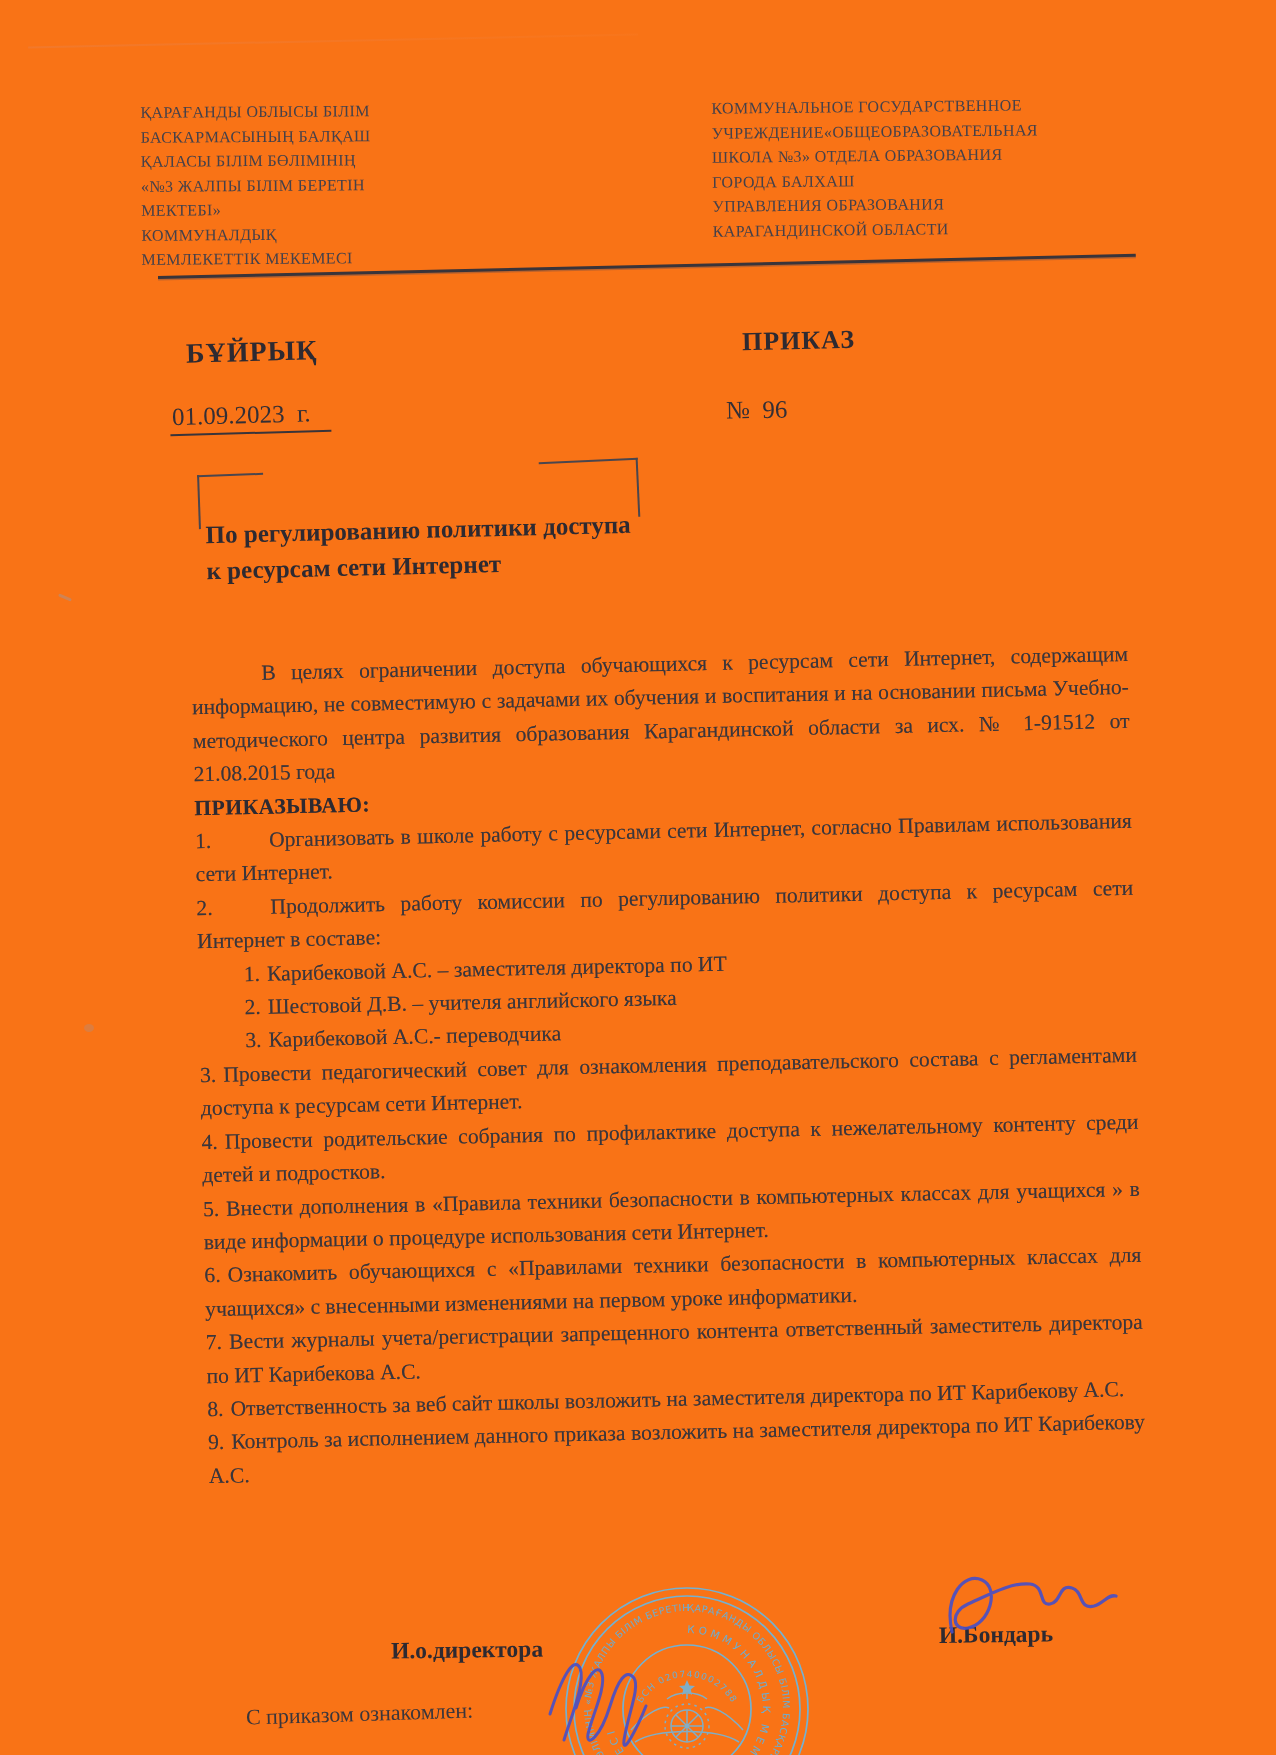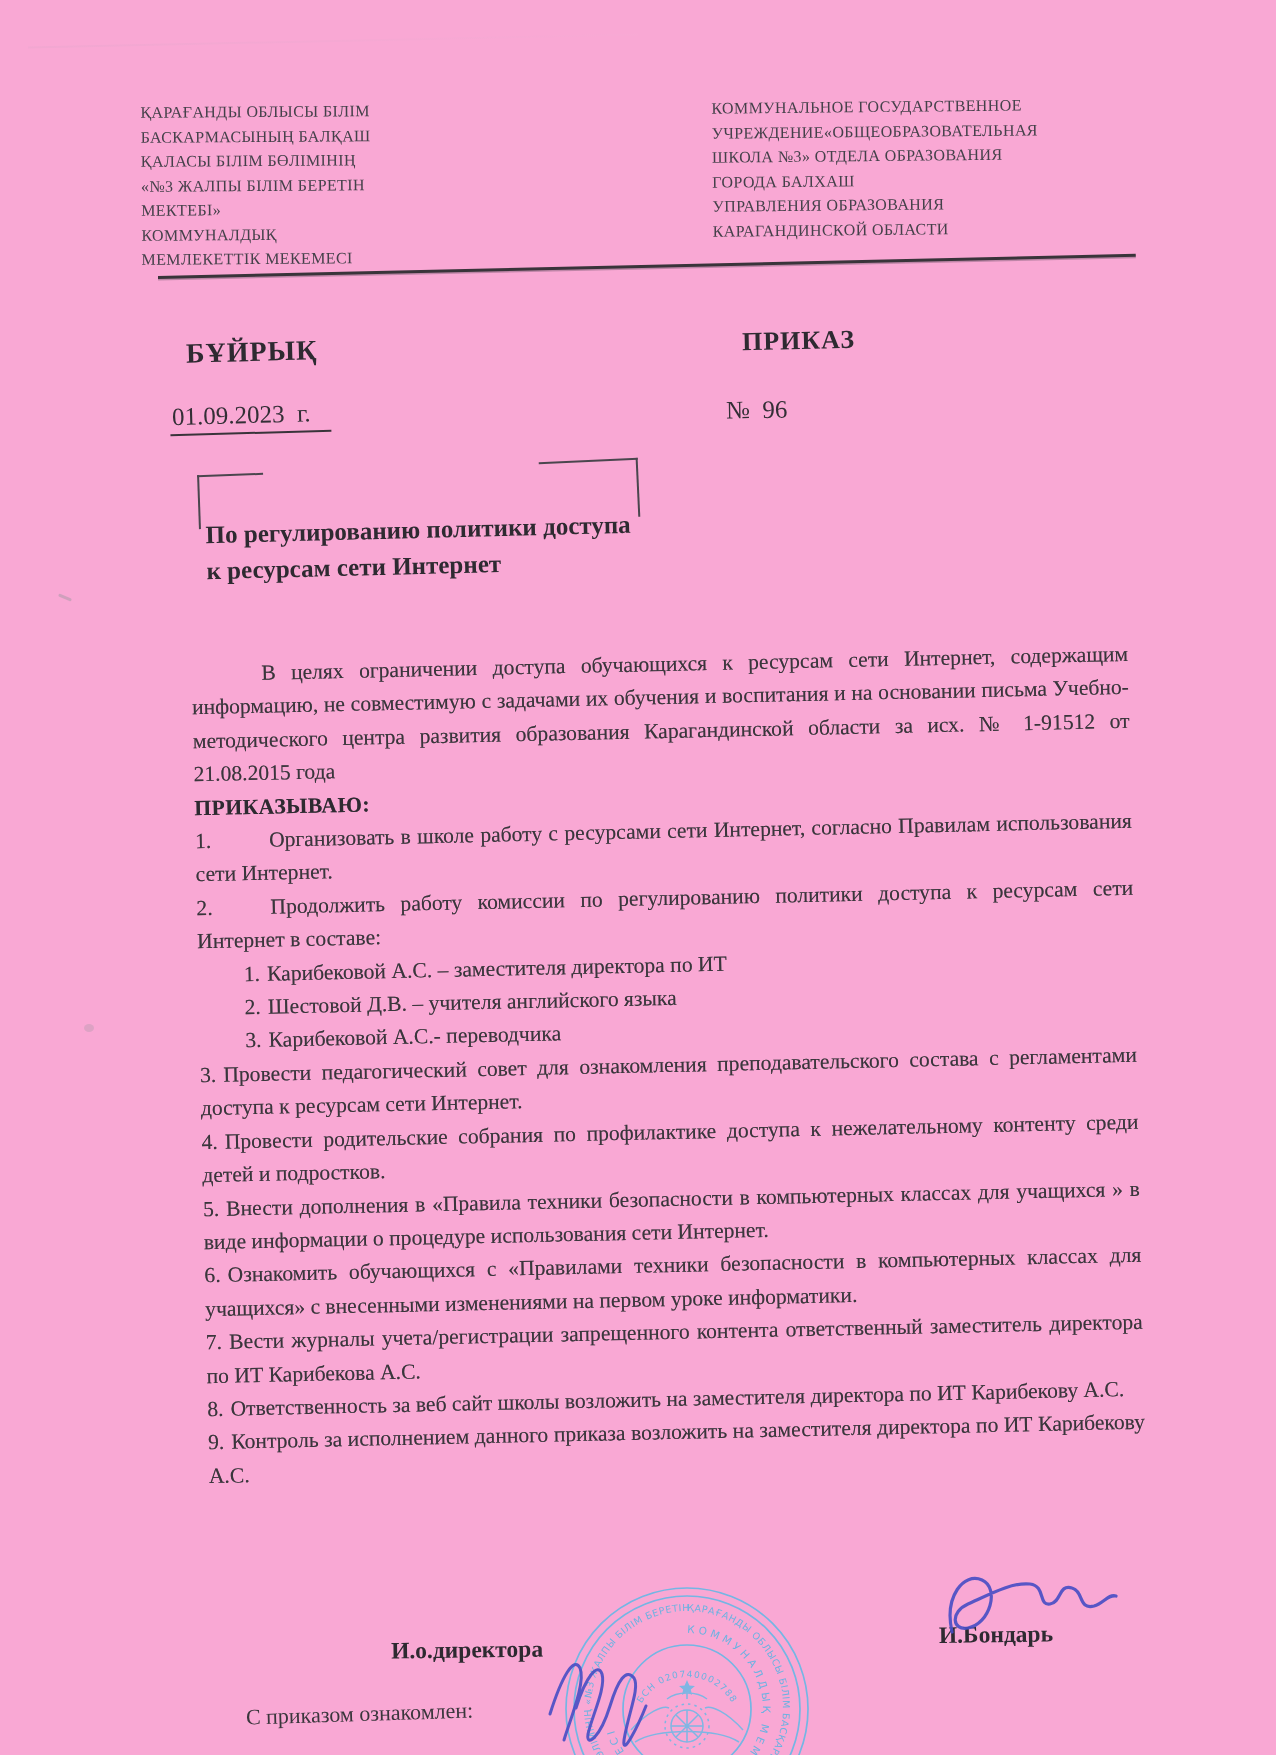--- a/index.html
+++ b/index.html
@@ -1,18 +1,18 @@
 <!DOCTYPE html>
 <html><head>
 <meta charset="utf-8">
 <style>
   html,body{margin:0;padding:0;background:#e9e9e9;}
   .page{
     position:relative;width:1276px;height:1755px;margin:0 auto;
-    background:#f9a8d4;overflow:hidden;
+    background:#f97316;overflow:hidden;
     font-family:"Liberation Serif",serif;color:#3b3740;
   }
   .abs{position:absolute;}
   
   .hdr{font-size:16px;line-height:24.5px;letter-spacing:.4px;color:#45414a;}
   .hdr div{white-space:nowrap;}
   #hdrL{left:141px;top:100px;transform:rotate(-0.4deg);}
   #hdrR{left:712px;top:95px;transform:rotate(-0.6deg);}
   
   #rule{left:158px;top:276px;width:978px;height:3px;background:#39343a;

